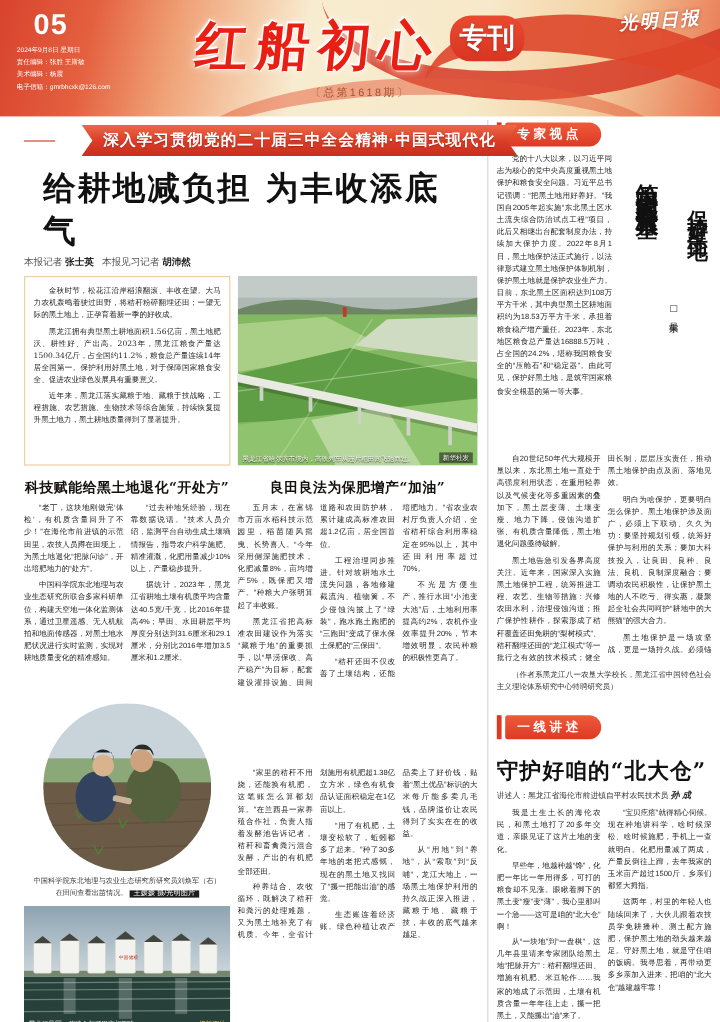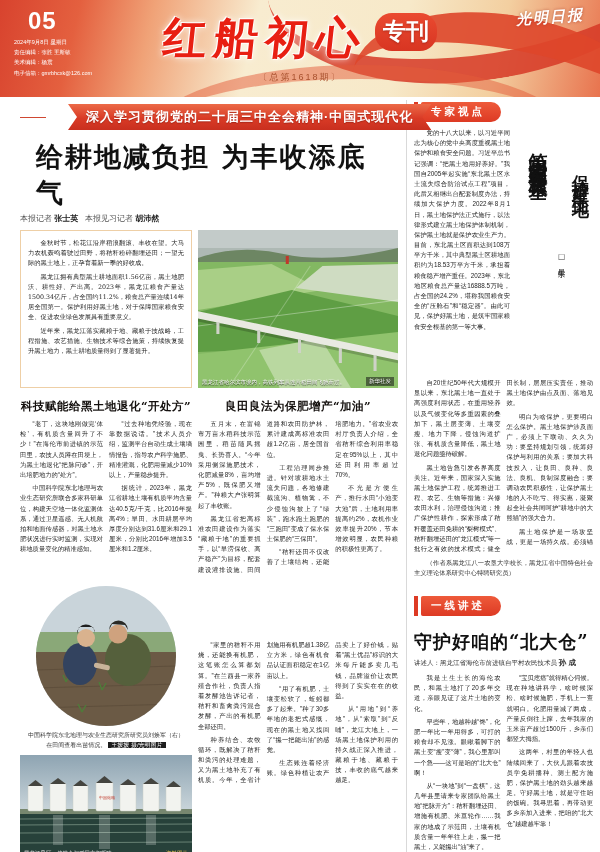--- a/index.html
+++ b/index.html
@@ -95,21 +95,21 @@
     font-family:"DejaVu Serif",serif; color:#111; }
   .vt-kicker { font-size:17px; font-weight:900; letter-spacing:5px; padding-top:28px; }
   .vt-author { font-size:7.5px; color:#333; padding-top:118px; margin-left:4px; margin-right:4px; }
   .vt-main { font-size:19px; font-weight:900; letter-spacing:3px; padding-top:4px; }
   .h-expert2 { height:178px; overflow:hidden; }
   .note { font-family:"DejaVu Serif",serif; font-size:6.3px; line-height:1.6; color:#333;
     text-align:justify; margin:2px 0 4px; text-indent:2em; height:30px; overflow:hidden; }
   .story-head { font-size:18px; font-weight:900; font-family:"DejaVu Serif",serif; color:#111;
     margin:14px 0 4px; letter-spacing:1px; }
   .story-byline { font-size:6.5px; color:#333; margin:0 0 5px; }
-  .story-byline b { font-size:7.5px; }
+  .story-byline b { font-size:7.5px;font-style:italic; }
   .h-story { height:186px; overflow:hidden; }
   .story-credit { font-size:6.3px; font-weight:bold; text-align:right; margin-top:2px; }
 </style>
 </head>
 <body>
 
 <header class="masthead">
   <div class="ribbon-a"></div>
   <div class="ribbon-b"></div>
   <div class="ribbon-c"></div>

